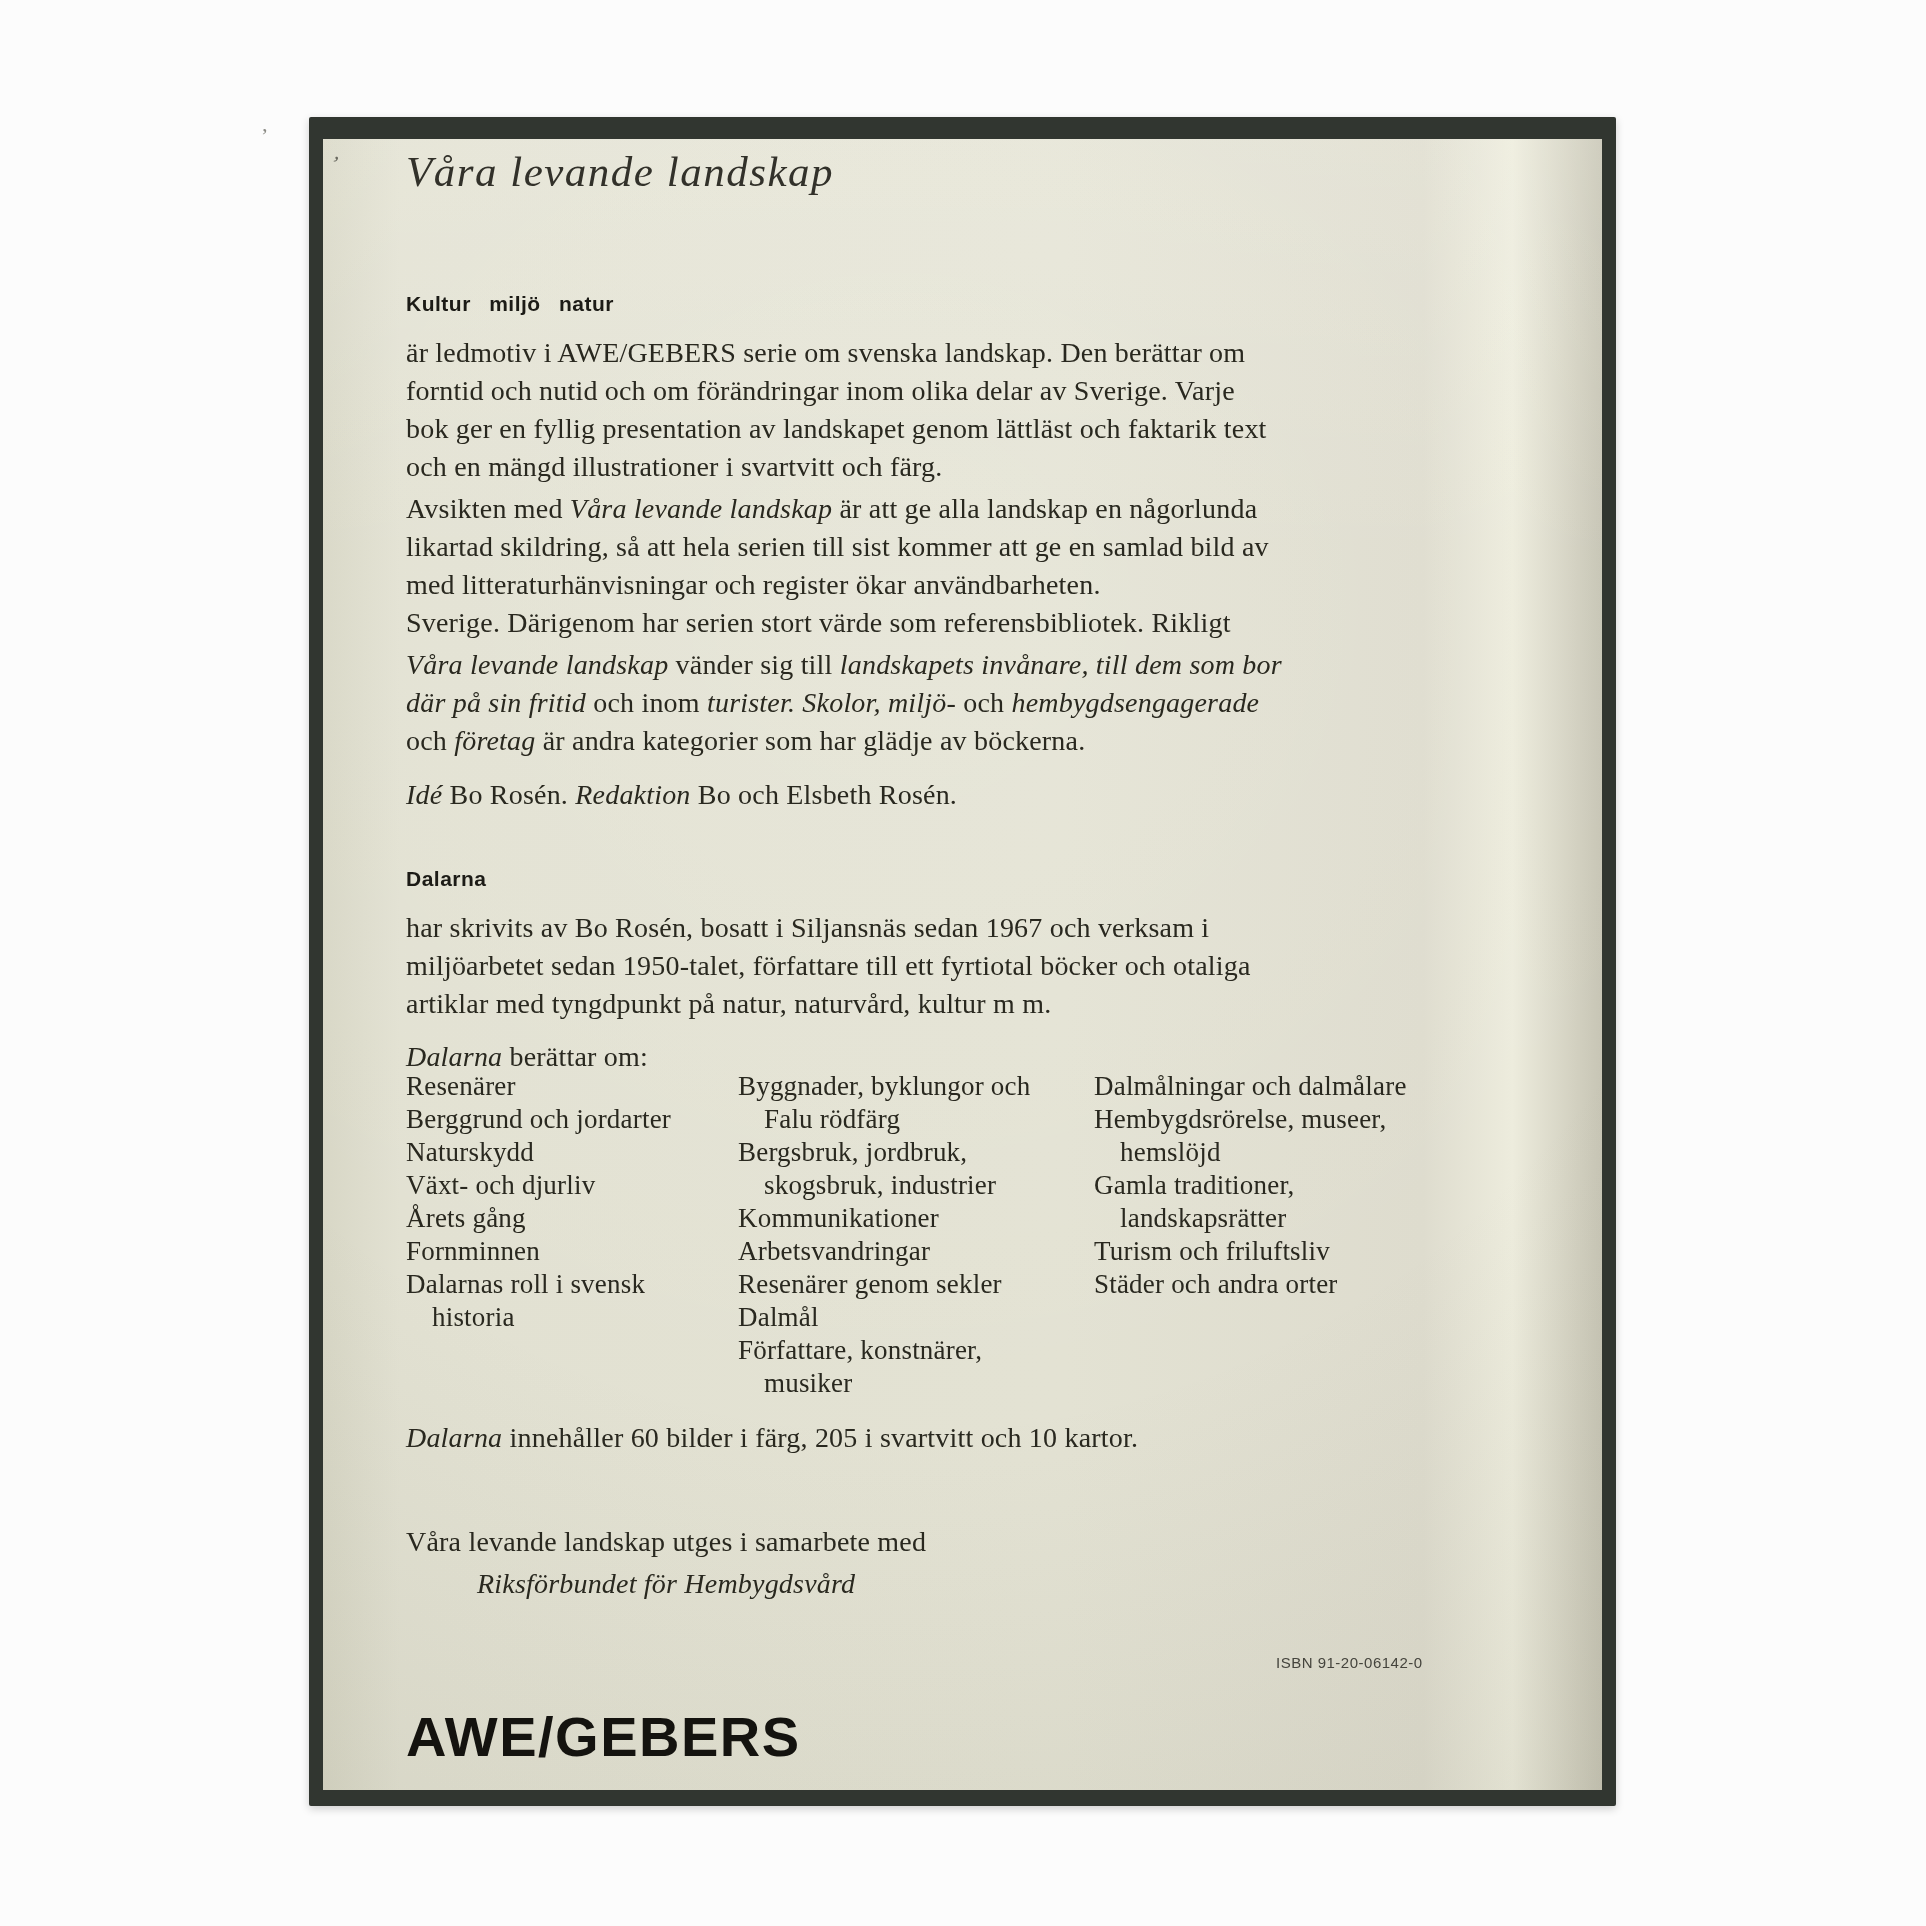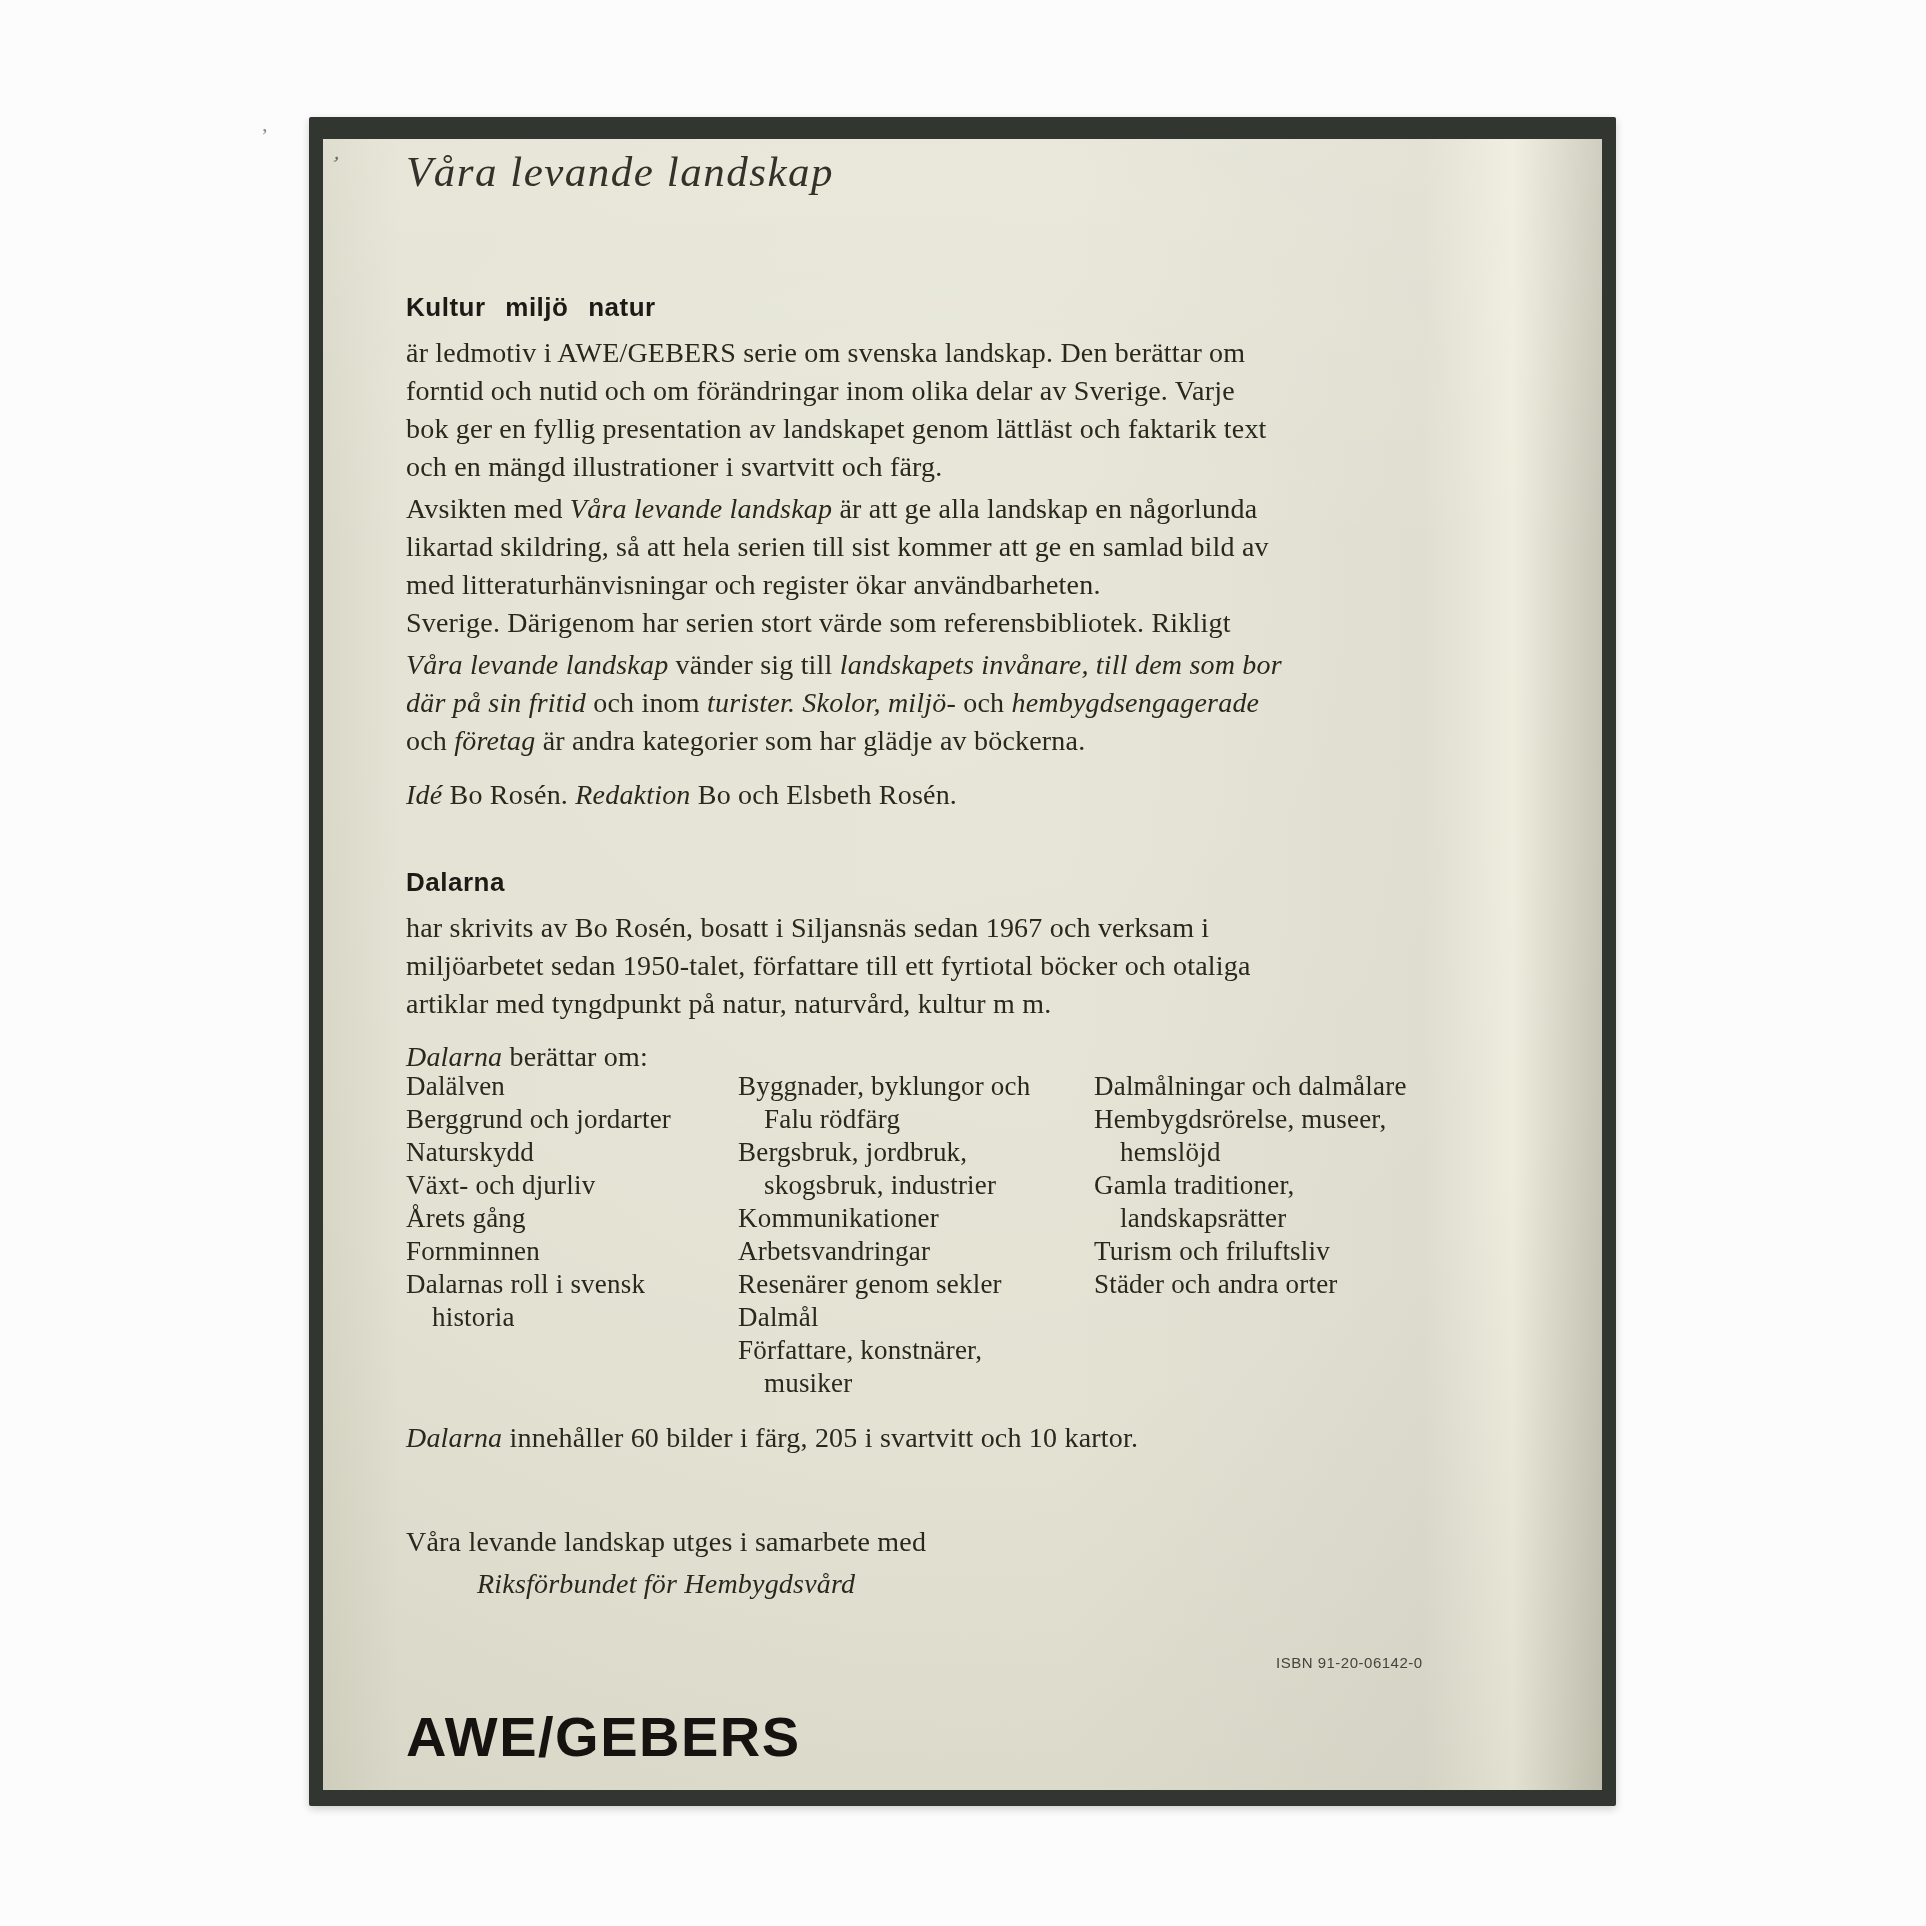--- a/index.html
+++ b/index.html
@@ -29,21 +29,21 @@
   .tblock .tl{white-space:nowrap;}
   .it{font-style:italic;}
   .ind{padding-left:26px;}
   .title{
     position:absolute;left:83px;top:8px;white-space:nowrap;
     font-size:43px;font-style:italic;color:#32312a;letter-spacing:1.5px;
   }
   .h-sans{
     position:absolute;left:83px;white-space:nowrap;
     font-family:"Liberation Sans","DejaVu Sans",sans-serif;font-weight:bold;
-    font-size:26px;color:#1c1b16;letter-spacing:0.5px;
+    font-size:21px;color:#1c1b16;letter-spacing:0.5px;
   }
   .h1{top:153px;word-spacing:12px;}
   .h2{top:728px;}
   .p1{left:83px;top:195px;}
   .p2{left:83px;top:351px;}
   .p3{left:83px;top:507px;}
   .ide{left:83px;top:637px;text-align:center;}
   .dalp{left:83px;top:770px;}
   .ber{left:83px;top:899px;}
   .list-col{position:absolute;top:931px;font-size:27px;line-height:33px;color:#29281f;letter-spacing:0.2px;white-space:nowrap;}
@@ -112,21 +112,21 @@
           <div class="tl"><span>har skrivits av Bo Rosén, bosatt i Siljansnäs sedan 1967 och verksam i</span></div>
           <div class="tl"><span>miljöarbetet sedan 1950-talet, författare till ett fyrtiotal böcker och otaliga</span></div>
           <div class="tl"><span>artiklar med tyngdpunkt på natur, naturvård, kultur m m.</span></div>
         </div>
 
       <div class="tblock ber">
           <div class="tl"><span class="it">Dalarna</span><span> berättar om:</span></div>
         </div>
 
       <div class="list-col c1">
-          <div class="tl"><span>Dalälven</span></div>
+          <div class="tl"><span>Resenärer</span></div>
           <div class="tl"><span>Berggrund och jordarter</span></div>
           <div class="tl"><span>Naturskydd</span></div>
           <div class="tl"><span>Växt- och djurliv</span></div>
           <div class="tl"><span>Årets gång</span></div>
           <div class="tl"><span>Fornminnen</span></div>
           <div class="tl"><span>Dalarnas roll i svensk</span></div>
           <div class="tl ind"><span>historia</span></div>
         </div>
       <div class="list-col c2">
           <div class="tl"><span>Byggnader, byklungor och</span></div>

